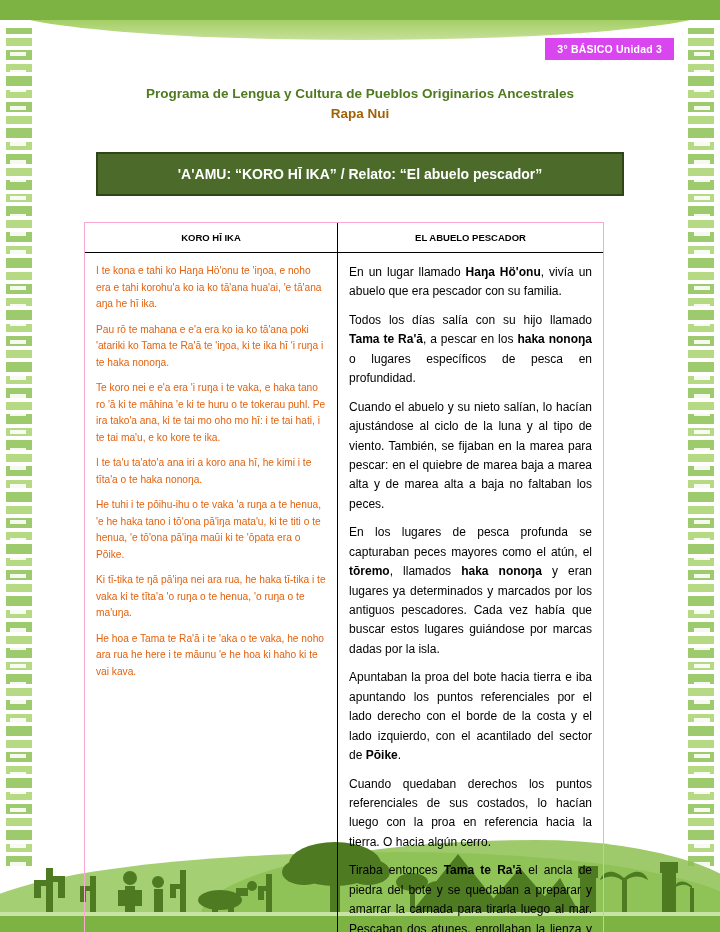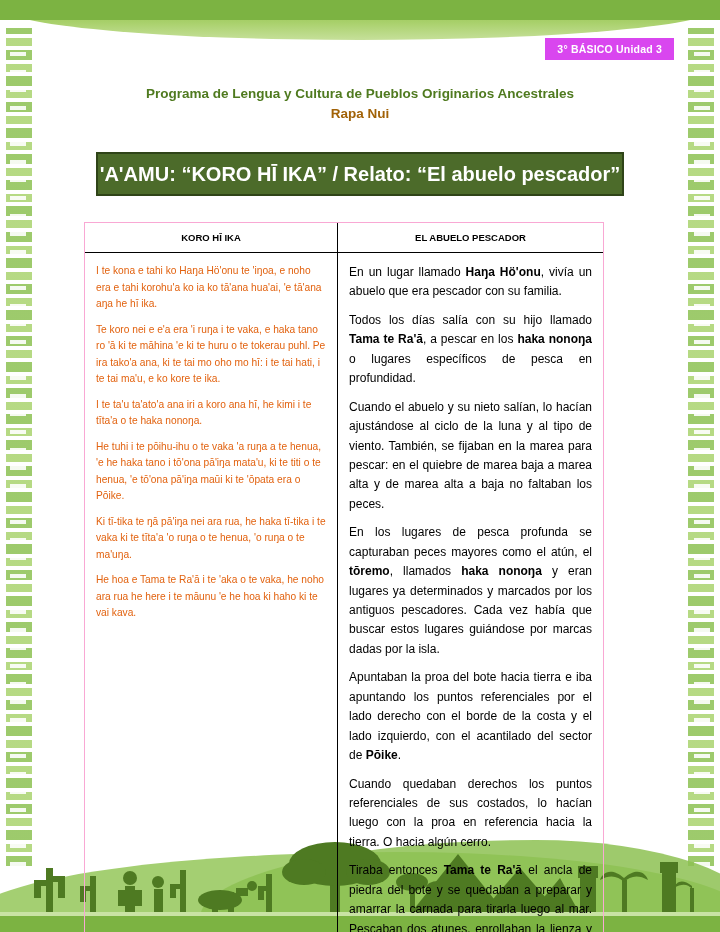--- a/index.html
+++ b/index.html
@@ -175,21 +175,21 @@
     top: 152px;
     left: 96px;
     width: 528px;
     height: 44px;
     background: #4c6b2a;
     border: 2px solid #2f4418;
     color: #ffffff;
     display: flex;
     align-items: center;
     justify-content: center;
-    font-size: 20px;
+    font-size: 14px;
     font-weight: bold;
     text-align: center;
     box-sizing: border-box;
   }
 
   
   .content-table {
     position: absolute;
     top: 222px;
     left: 84px;
@@ -351,20 +351,21 @@
 <div class="title-bar">'A'AMU: “KORO HĪ IKA” / Relato: “El abuelo pescador”</div>
 
 <div class="content-table">
   <div class="table-head">
     <div class="th left">KORO HĪ IKA</div>
     <div class="th right">EL ABUELO PESCADOR</div>
   </div>
   <div class="table-body">
     <div class="col left">
         <p>I te kona e tahi ko Haŋa Hö'onu te 'iŋoa, e noho era e tahi korohu'a ko ia ko tā'ana hua'ai, 'e tā'ana aŋa he hī ika.</p>
+        <p>Pau rō te mahana e e'a era ko ia ko tā'ana poki 'atariki ko Tama te Ra'ā te 'iŋoa, ki te ika hī 'i ruŋa i te haka nonoŋa.</p>
         <p>Te koro nei e e'a era 'i ruŋa i te vaka, e haka tano ro 'ā ki te māhina 'e ki te huru o te tokerau puhl. Pe ira tako'a ana, ki te tai mo oho mo hī: i te tai hati, i te tai ma'u, e ko kore te ika.</p>
         <p>I te ta'u ta'ato'a ana iri a koro ana hī, he kimi i te tīta'a o te haka nonoŋa.</p>
         <p>He tuhi i te pōihu-ihu o te vaka 'a ruŋa a te henua, 'e he haka tano i tō'ona pā'iŋa mata'u, ki te titi o te henua, 'e tō'ona pā'iŋa maūi ki te 'ōpata era o Pōike.</p>
         <p>Ki tī-tika te ŋā pā'iŋa nei ara rua, he haka tī-tika i te vaka ki te tīta'a 'o ruŋa o te henua, 'o ruŋa o te ma'uŋa.</p>
         <p>He hoa e Tama te Ra'ā i te 'aka o te vaka, he noho ara rua he here i te māunu 'e he hoa ki haho ki te vai kava.</p>
       </div>
     <div class="col right">
         <p>En un lugar llamado <b>Haŋa Hö'onu</b>, vivía un abuelo que era pescador con su familia.</p>
         <p>Todos los días salía con su hijo llamado <b>Tama te Ra'ā</b>, a pescar en los <b>haka nonoŋa</b> o lugares específicos de pesca en profundidad.</p>
         <p>Cuando el abuelo y su nieto salían, lo hacían ajustándose al ciclo de la luna y al tipo de viento. También, se fijaban en la marea para pescar: en el quiebre de marea baja a marea alta y de marea alta a baja no faltaban los peces.</p>

